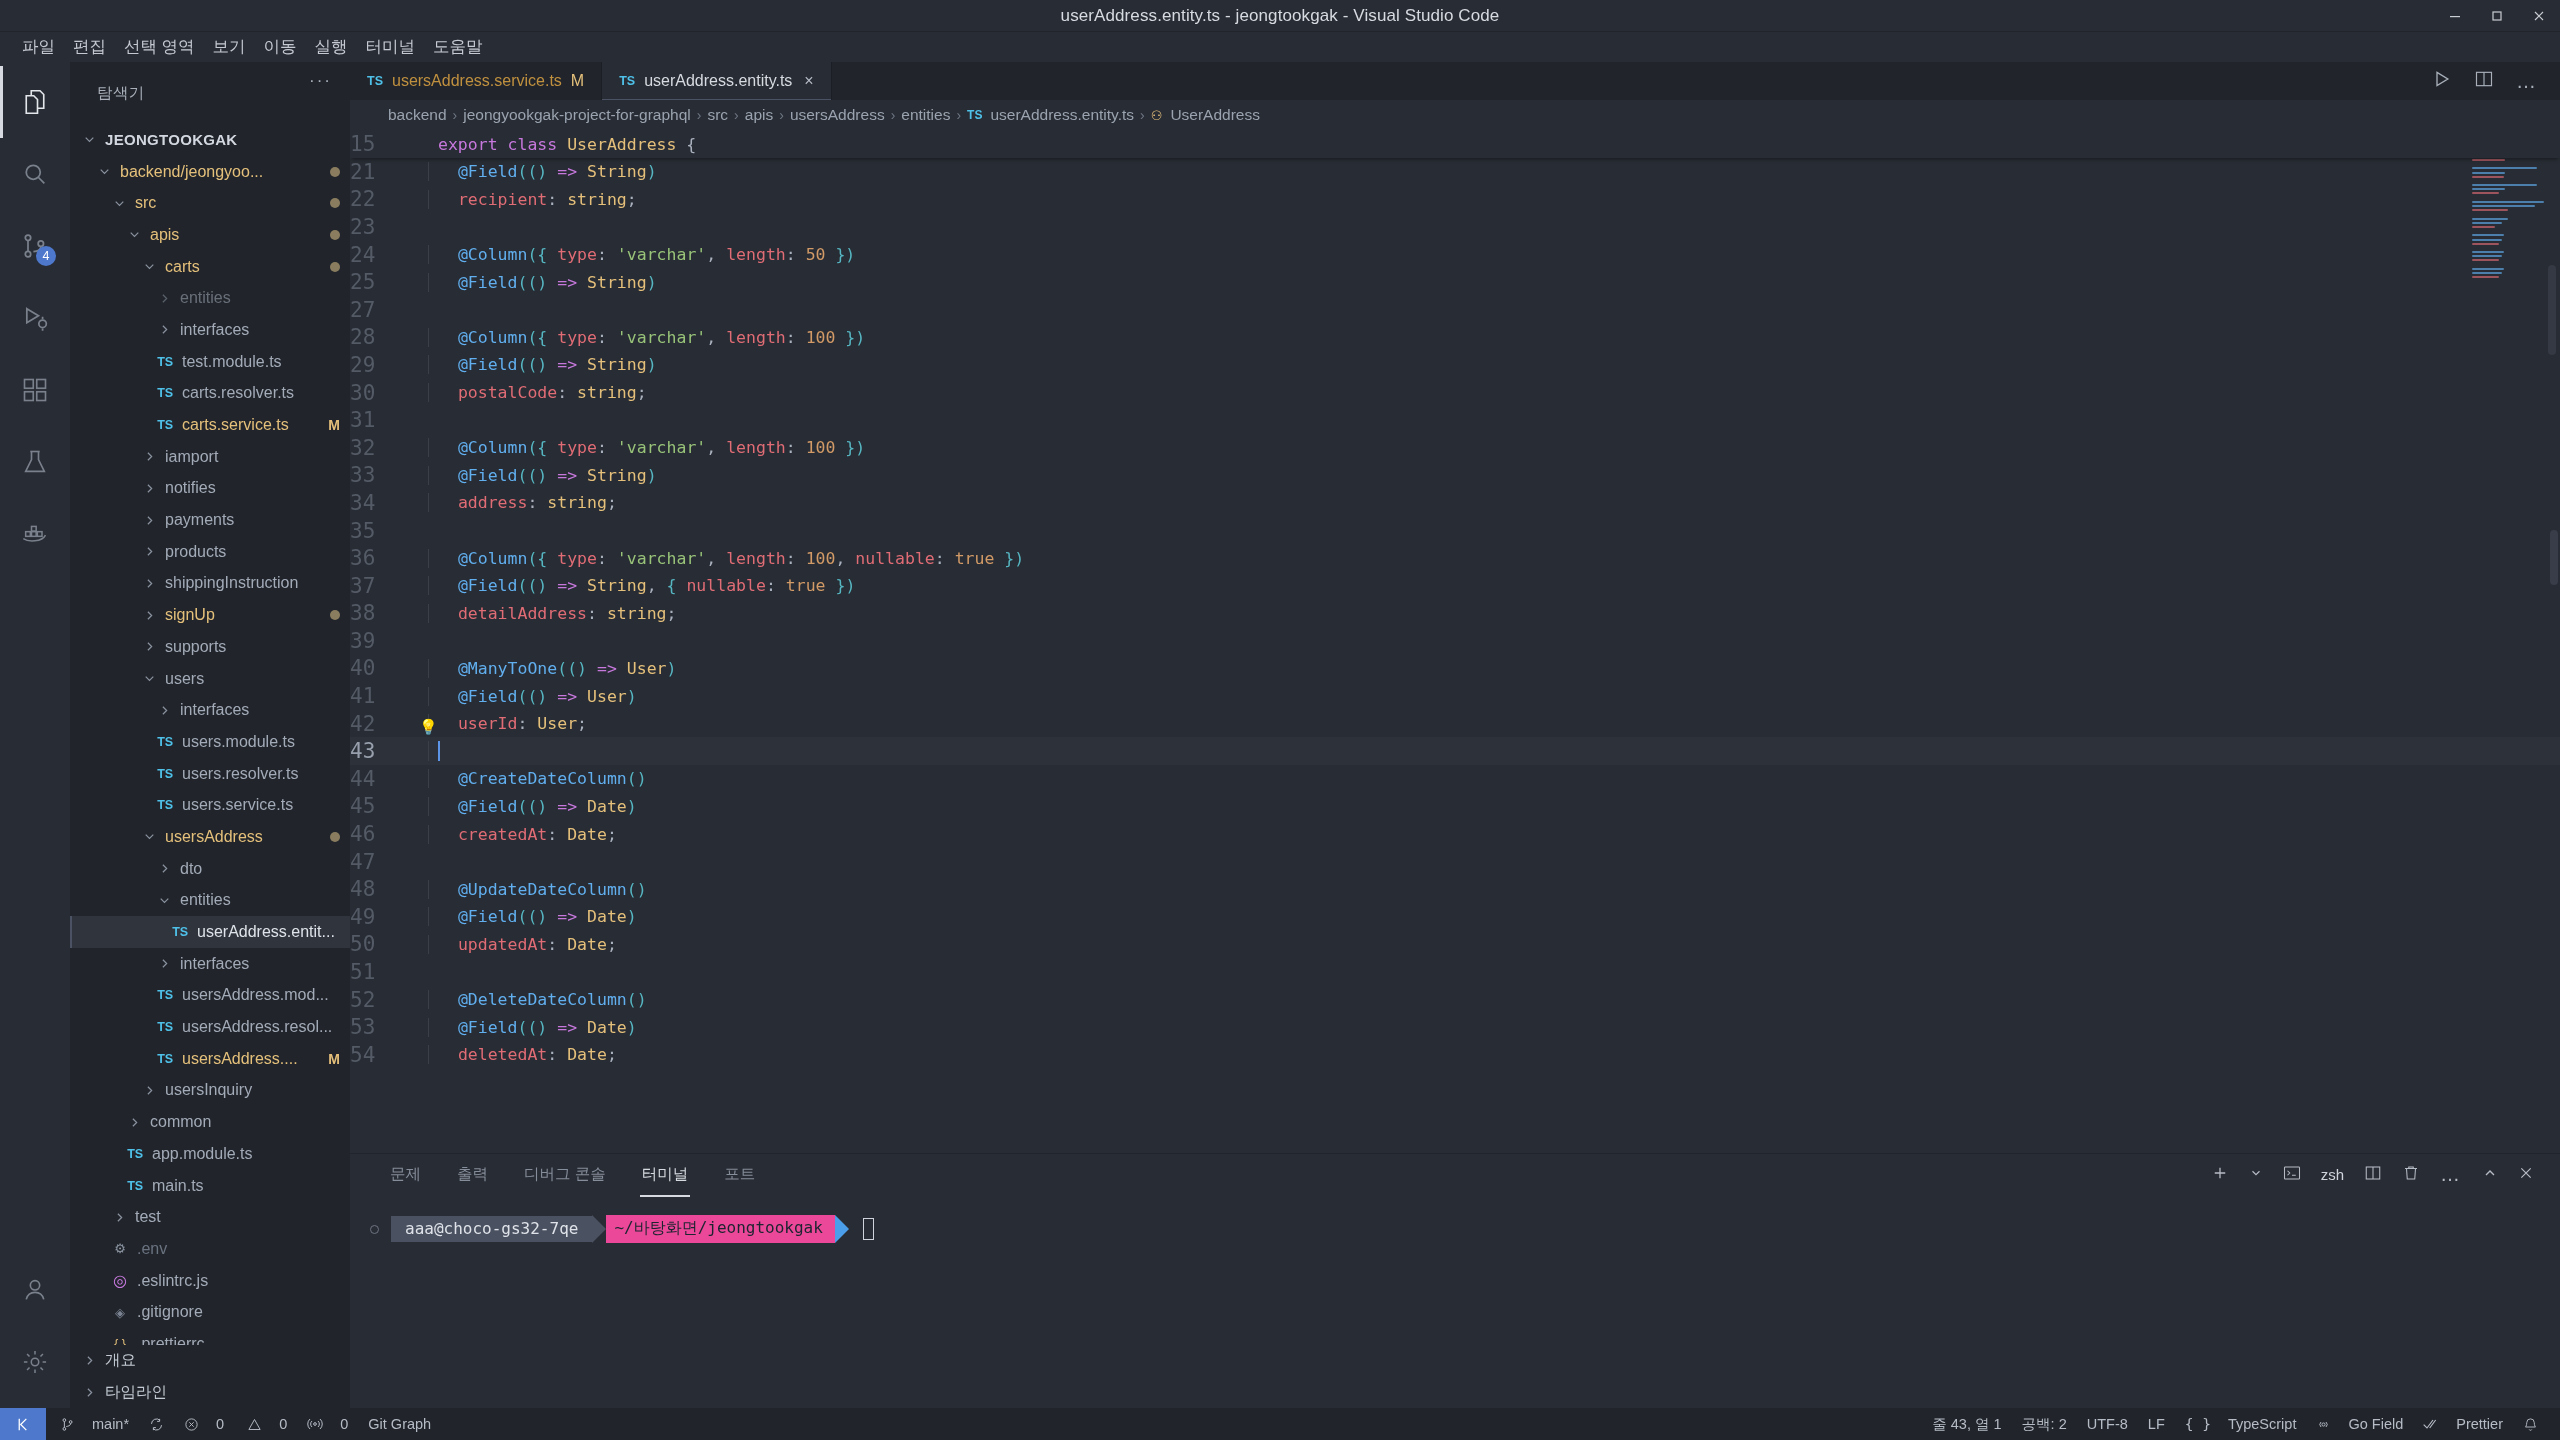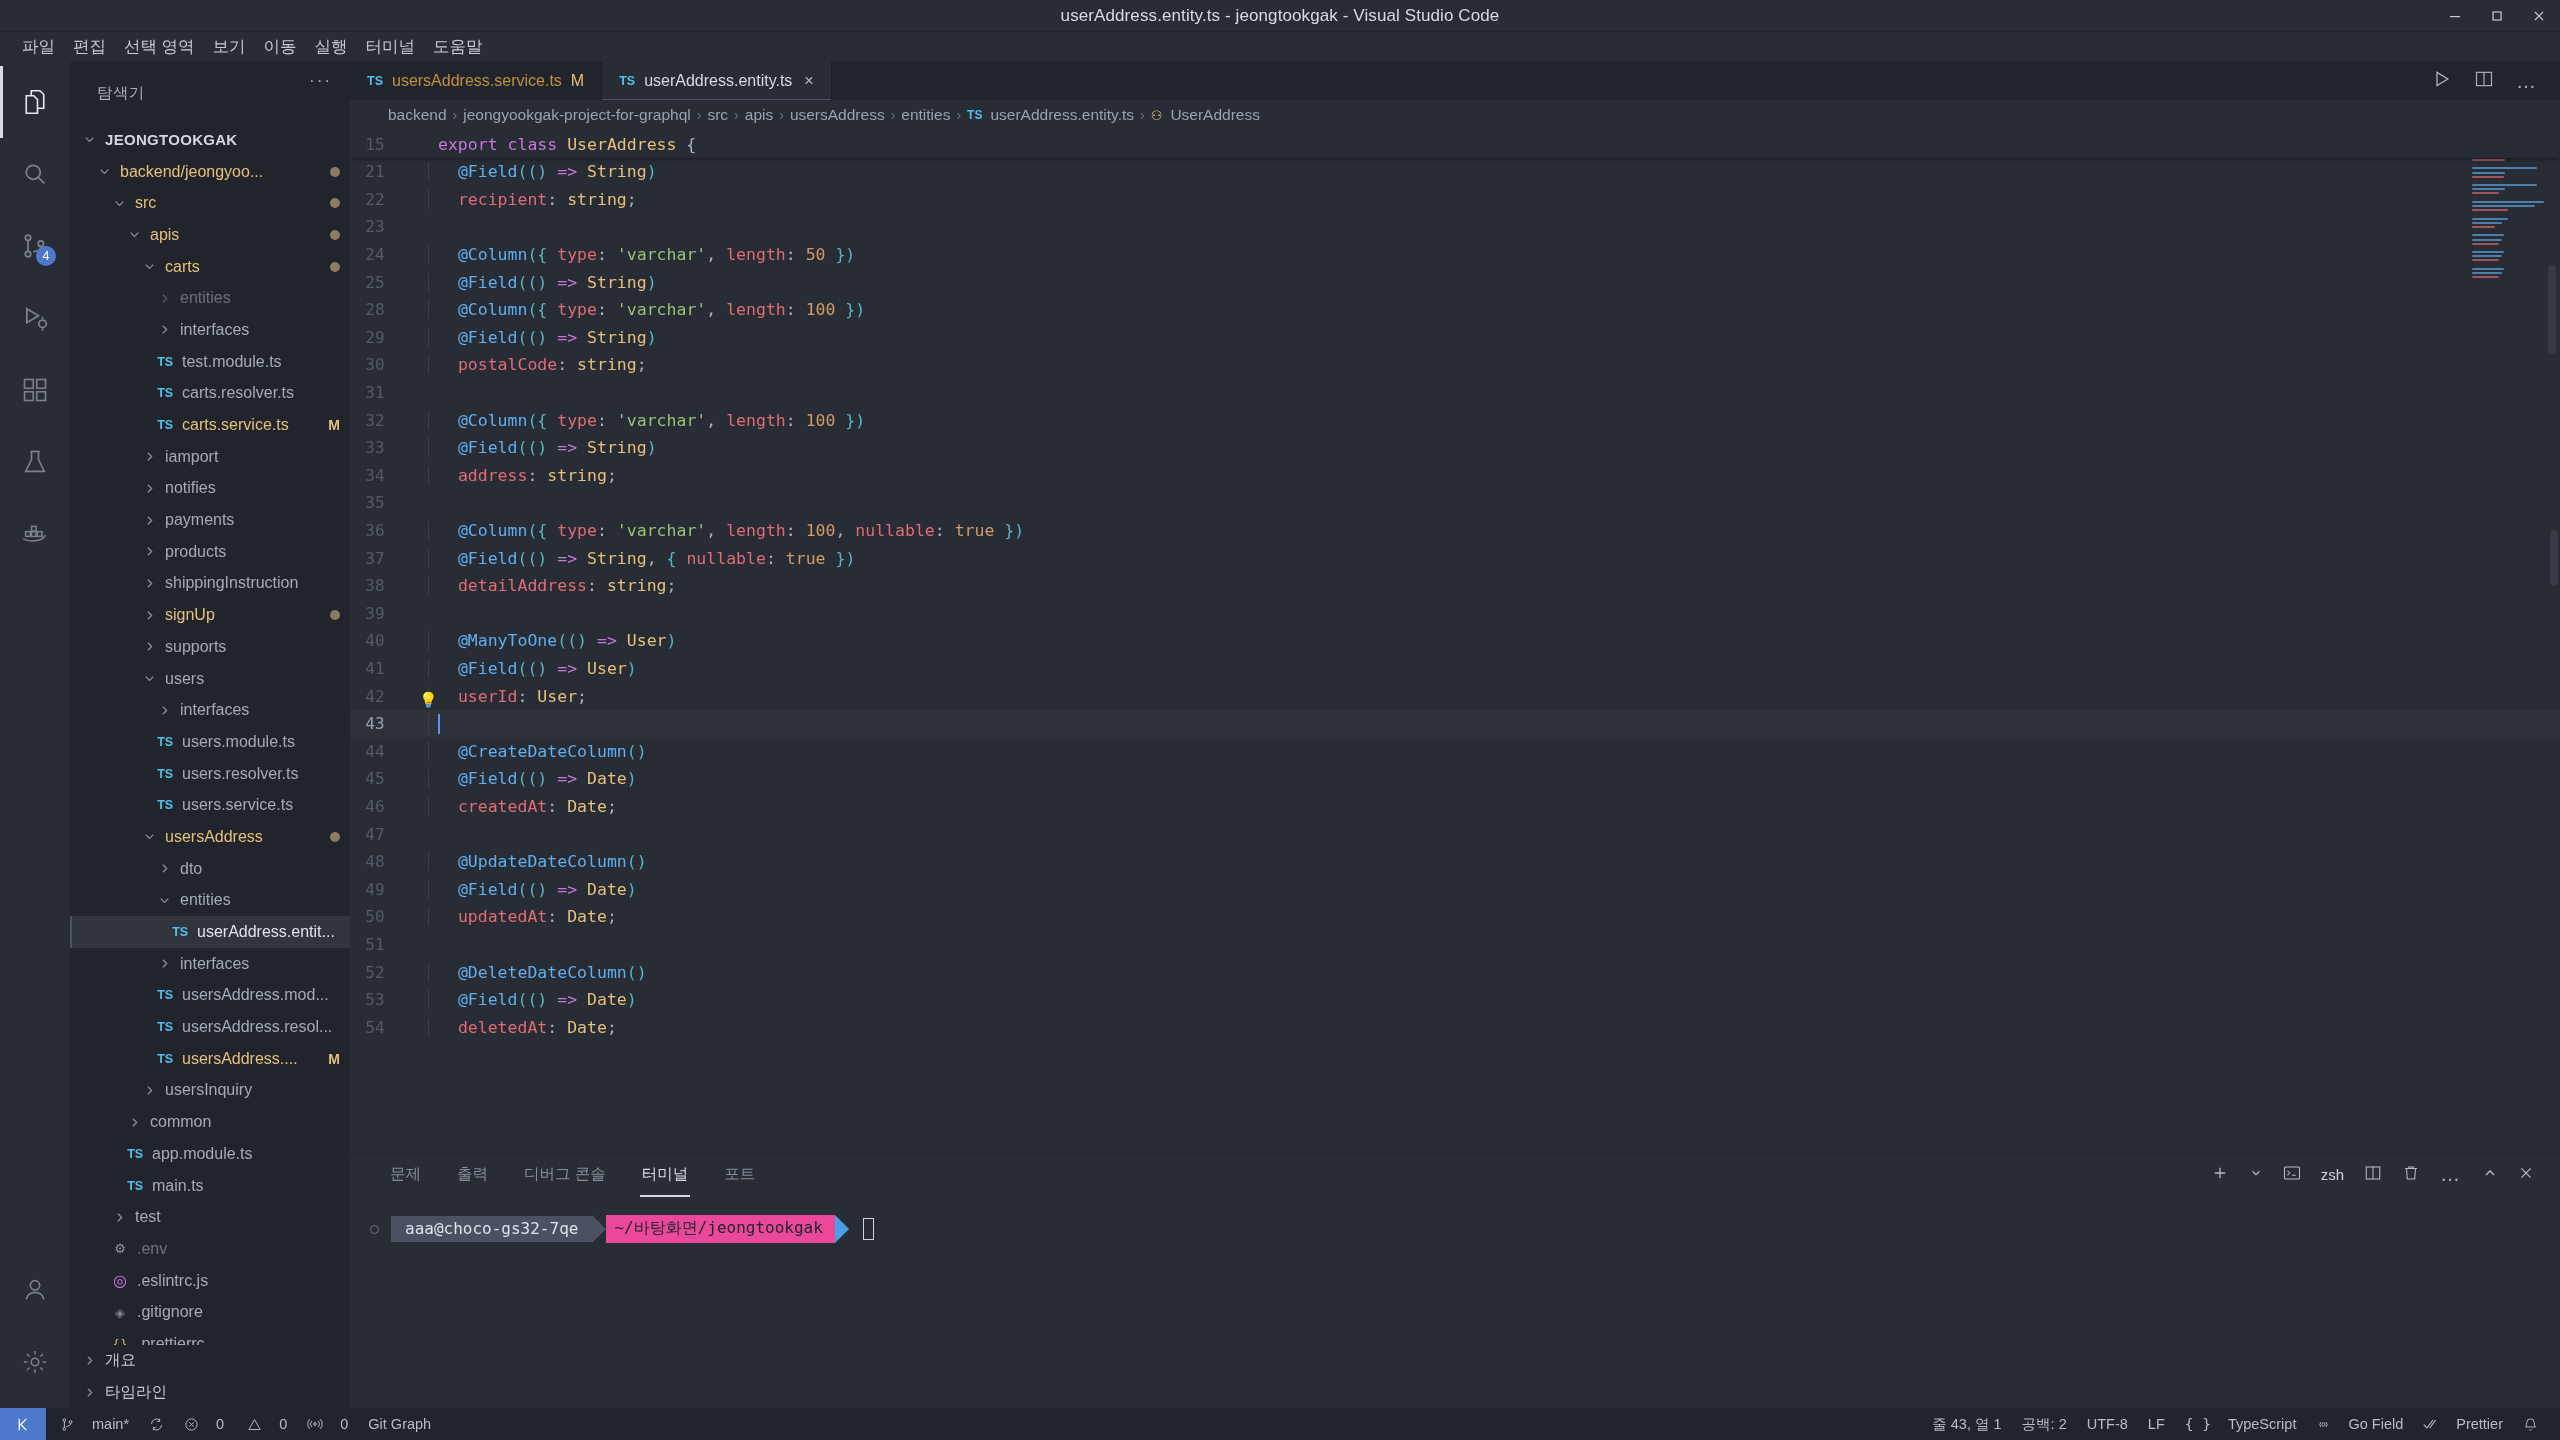--- a/index.html
+++ b/index.html
@@ -160,22 +160,22 @@
     box-shadow: 0 3px 4px -2px rgba(0,0,0,.45);
   }
   .codelines { position: absolute; top: 0; left: 0; right: 0; }
   .cl {
     height: 27.6px; display: flex; align-items: center;
     font-family: "DejaVu Sans Mono", monospace; font-size: 16.5px;
     white-space: pre; color: #abb2bf;
   }
   .cl.cursorline { background: #2c313a; }
   .ln {
-    width: 70px; flex: 0 0 70px; text-align: center; padding-right: 20px;
-    color: #545b66; font-family: "DejaVu Sans Mono", monospace; font-size: 16px;
+    width: 70px; flex: 0 0 70px; text-align: left; padding-right: 20px;
+    color: #545b66; font-family: "DejaVu Sans Mono", monospace; font-size: 21px;
   }
   .cl.cursorline .ln { color: #98a0ad; }
   .content { padding-left: 18px; position: relative; }
   .indent-guide {
     position: absolute; left: 8px; top: 0; bottom: 0; width: 1px; background: #3b4048;
   }
   .bulb { color:#ffcc00; font-size:15px; position:absolute; left:-1px; top:4px; }
   .caret { display:inline-block; width:2px; height:20px; background:#5c94e8; vertical-align:-4px; }
 
   
@@ -677,20 +677,21 @@
           <span style="padding-left:18px;font-family:'DejaVu Sans Mono',monospace;font-size:16.5px;">
             <span class="t-kw">export</span><span class="t-punc"> </span><span class="t-kw">class</span><span class="t-punc"> </span><span class="t-cls">UserAddress</span><span class="t-punc"> {</span>
           </span>
         </div>
         <div class="codelines" id="codelines" style="top:28px;">
             <div class="cl"><span class="ln">21</span><span class="content"><span class="indent-guide"></span><span class="t-punc">  </span><span class="t-deco">@Field</span><span class="t-op">((</span><span class="t-op">)</span><span class="t-arrow"> =&gt; </span><span class="t-cls">String</span><span class="t-op">)</span></span></div>
             <div class="cl"><span class="ln">22</span><span class="content"><span class="indent-guide"></span><span class="t-punc">  </span><span class="t-var">recipient</span><span class="t-punc">: </span><span class="t-cls">string</span><span class="t-punc">;</span></span></div>
             <div class="cl"><span class="ln">23</span><span class="content"><span class="indent-guide"></span></span></div>
             <div class="cl"><span class="ln">24</span><span class="content"><span class="indent-guide"></span><span class="t-punc">  </span><span class="t-deco">@Column</span><span class="t-brace">({ </span><span class="t-var">type</span><span class="t-punc">: </span><span class="t-str">'varchar'</span><span class="t-punc">, </span><span class="t-var">length</span><span class="t-punc">: </span><span class="t-num">50</span><span class="t-brace"> })</span></span></div>
             <div class="cl"><span class="ln">25</span><span class="content"><span class="indent-guide"></span><span class="t-punc">  </span><span class="t-deco">@Field</span><span class="t-op">((</span><span class="t-op">)</span><span class="t-arrow"> =&gt; </span><span class="t-cls">String</span><span class="t-op">)</span></span></div>
+            <div class="cl"><span class="ln">27</span><span class="content"><span class="indent-guide"></span></span></div>
             <div class="cl"><span class="ln">28</span><span class="content"><span class="indent-guide"></span><span class="t-punc">  </span><span class="t-deco">@Column</span><span class="t-brace">({ </span><span class="t-var">type</span><span class="t-punc">: </span><span class="t-str">'varchar'</span><span class="t-punc">, </span><span class="t-var">length</span><span class="t-punc">: </span><span class="t-num">100</span><span class="t-brace"> })</span></span></div>
             <div class="cl"><span class="ln">29</span><span class="content"><span class="indent-guide"></span><span class="t-punc">  </span><span class="t-deco">@Field</span><span class="t-op">((</span><span class="t-op">)</span><span class="t-arrow"> =&gt; </span><span class="t-cls">String</span><span class="t-op">)</span></span></div>
             <div class="cl"><span class="ln">30</span><span class="content"><span class="indent-guide"></span><span class="t-punc">  </span><span class="t-var">postalCode</span><span class="t-punc">: </span><span class="t-cls">string</span><span class="t-punc">;</span></span></div>
             <div class="cl"><span class="ln">31</span><span class="content"><span class="indent-guide"></span></span></div>
             <div class="cl"><span class="ln">32</span><span class="content"><span class="indent-guide"></span><span class="t-punc">  </span><span class="t-deco">@Column</span><span class="t-brace">({ </span><span class="t-var">type</span><span class="t-punc">: </span><span class="t-str">'varchar'</span><span class="t-punc">, </span><span class="t-var">length</span><span class="t-punc">: </span><span class="t-num">100</span><span class="t-brace"> })</span></span></div>
             <div class="cl"><span class="ln">33</span><span class="content"><span class="indent-guide"></span><span class="t-punc">  </span><span class="t-deco">@Field</span><span class="t-op">((</span><span class="t-op">)</span><span class="t-arrow"> =&gt; </span><span class="t-cls">String</span><span class="t-op">)</span></span></div>
             <div class="cl"><span class="ln">34</span><span class="content"><span class="indent-guide"></span><span class="t-punc">  </span><span class="t-var">address</span><span class="t-punc">: </span><span class="t-cls">string</span><span class="t-punc">;</span></span></div>
             <div class="cl"><span class="ln">35</span><span class="content"><span class="indent-guide"></span></span></div>
             <div class="cl"><span class="ln">36</span><span class="content"><span class="indent-guide"></span><span class="t-punc">  </span><span class="t-deco">@Column</span><span class="t-brace">({ </span><span class="t-var">type</span><span class="t-punc">: </span><span class="t-str">'varchar'</span><span class="t-punc">, </span><span class="t-var">length</span><span class="t-punc">: </span><span class="t-num">100</span><span class="t-punc">, </span><span class="t-var">nullable</span><span class="t-punc">: </span><span class="t-num">true</span><span class="t-brace"> })</span></span></div>
             <div class="cl"><span class="ln">37</span><span class="content"><span class="indent-guide"></span><span class="t-punc">  </span><span class="t-deco">@Field</span><span class="t-op">((</span><span class="t-op">)</span><span class="t-arrow"> =&gt; </span><span class="t-cls">String</span><span class="t-punc">, </span><span class="t-brace">{ </span><span class="t-var">nullable</span><span class="t-punc">: </span><span class="t-num">true</span><span class="t-brace"> }</span><span class="t-op">)</span></span></div>

